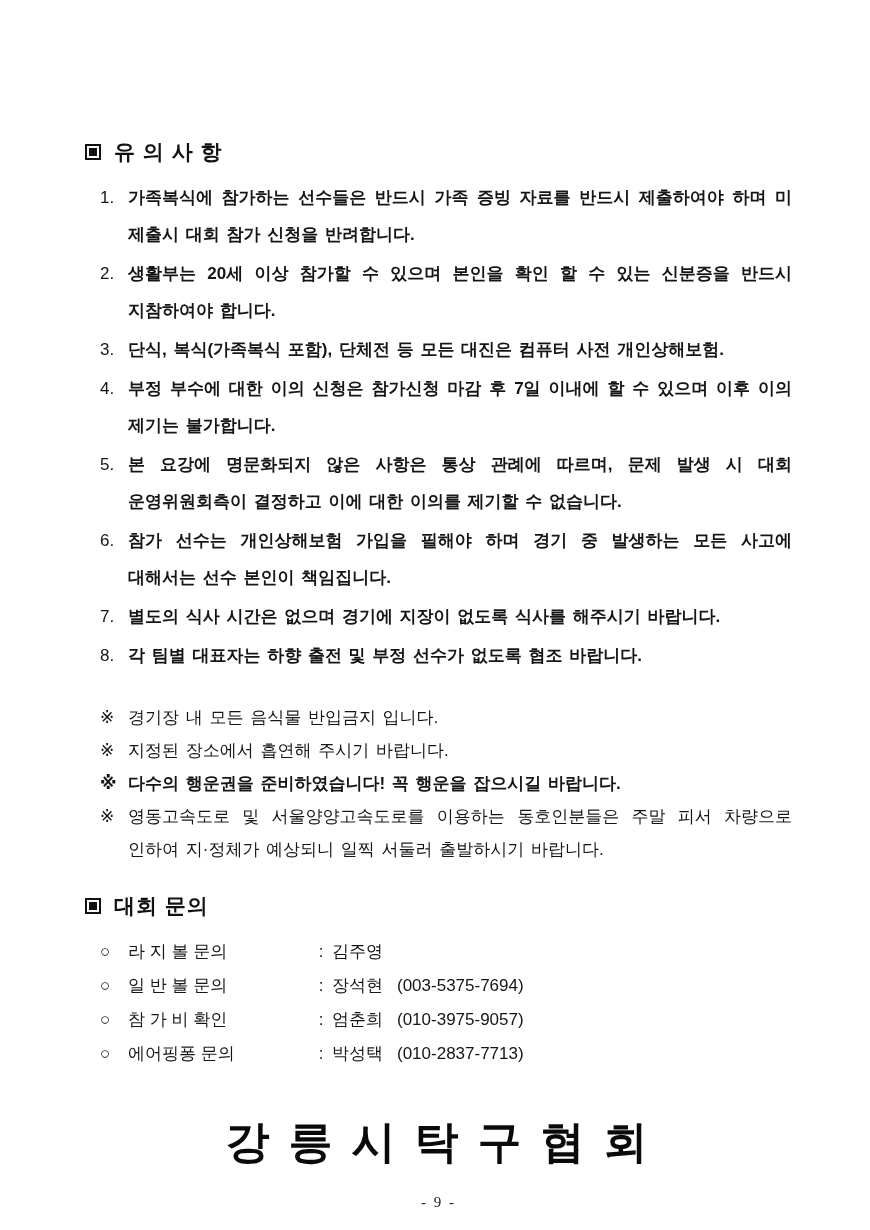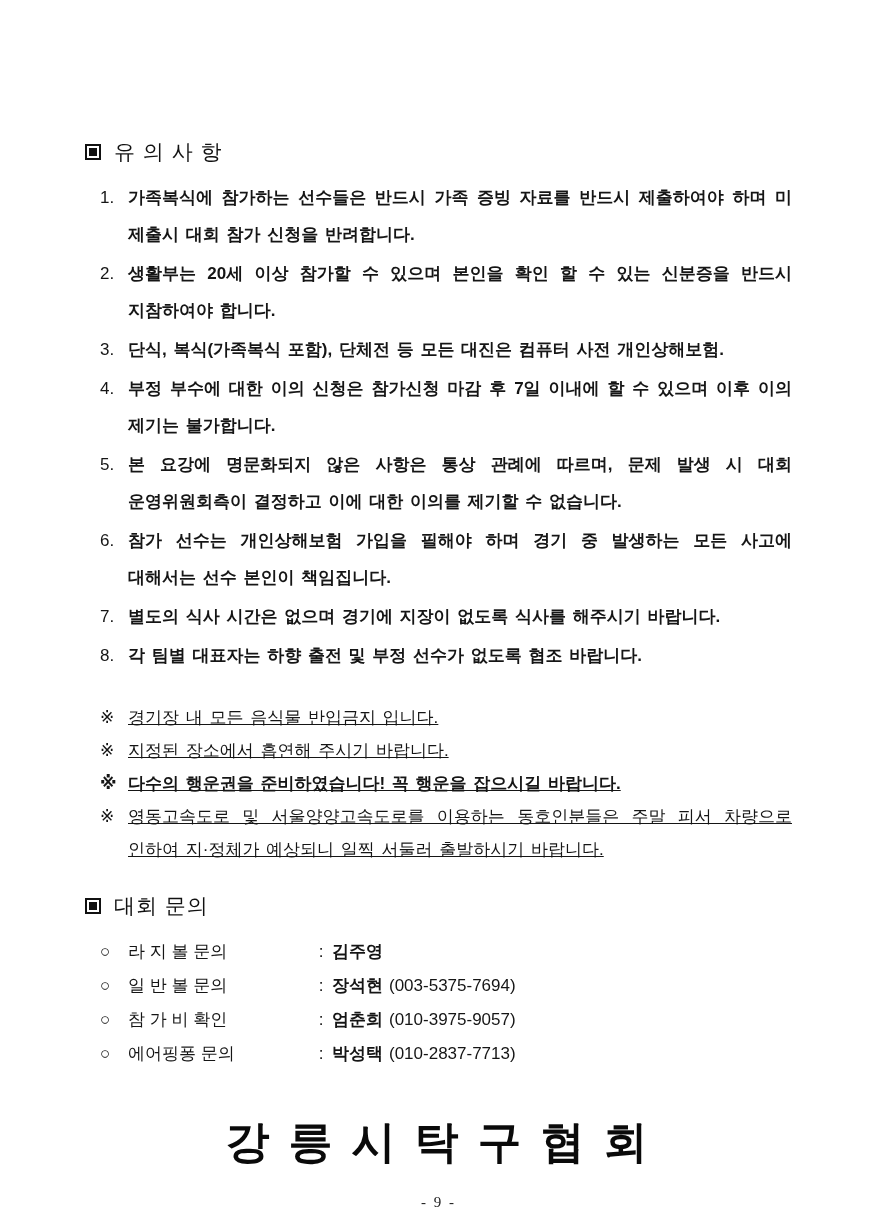--- a/index.html
+++ b/index.html
@@ -16,21 +16,21 @@
     font-family: "Liberation Sans", "DejaVu Sans", sans-serif;
     box-sizing: border-box;
     padding: 138px 78px 0 85px;
     overflow: hidden;
   }
   
   .section-heading {
     display: flex;
     align-items: center;
     font-size: 21px;
-    font-weight: normal;
+    font-weight: bold;
     letter-spacing: 1px;
     color: #111;
   }
   .sq-bullet {
     width: 12px;
     height: 12px;
     border: 2px solid #111;
     display: inline-block;
     position: relative;
     margin-right: 13px;
@@ -77,21 +77,20 @@
   }
   .remark-marker {
     width: 28px;
     flex: none;
   }
   .remark-text {
     flex: 1;
     text-align: justify;
     word-break: keep-all;
     word-spacing: 2px;
-    text-decoration: underline;
   }
   .remark-item.bold {
     font-weight: bold;
   }
   
   .contact-heading {
     margin-top: 26px;
   }
   .contact-list {
     margin: 15px 0 0 0;
@@ -110,22 +109,21 @@
   .contact-label {
     width: 182px;
     flex: none;
   }
   .contact-sep {
     width: 22px;
     flex: none;
     text-align: center;
   }
   .contact-person {
-    margin-right: 6px;
-    font-weight: bold;
+    margin-right: 14px;
   }
   
   .org-title {
     margin-top: 42px;
     text-align: center;
     font-family: "Liberation Serif", "DejaVu Serif", serif;
     font-weight: bold;
     font-size: 44px;
     letter-spacing: 4px;
     color: #0a0a0a;

